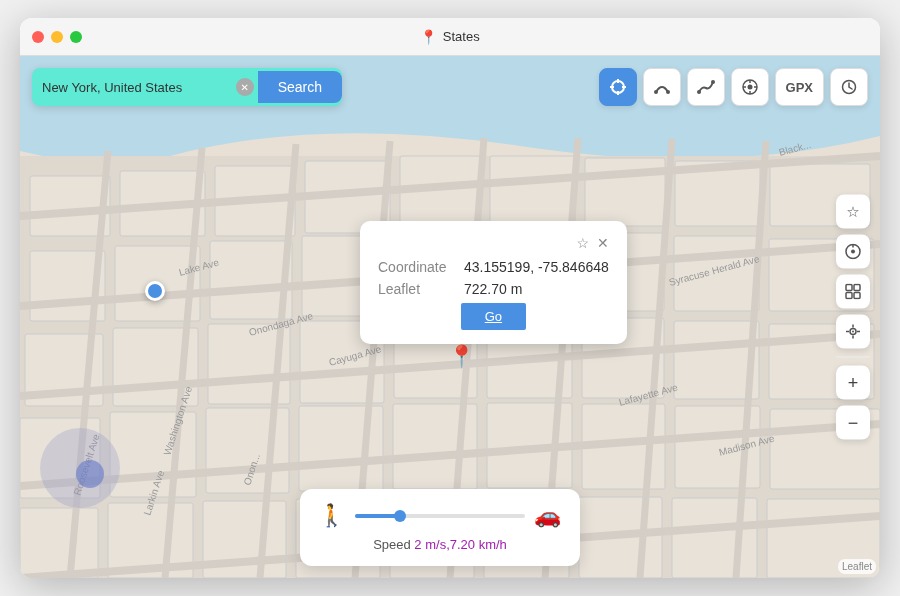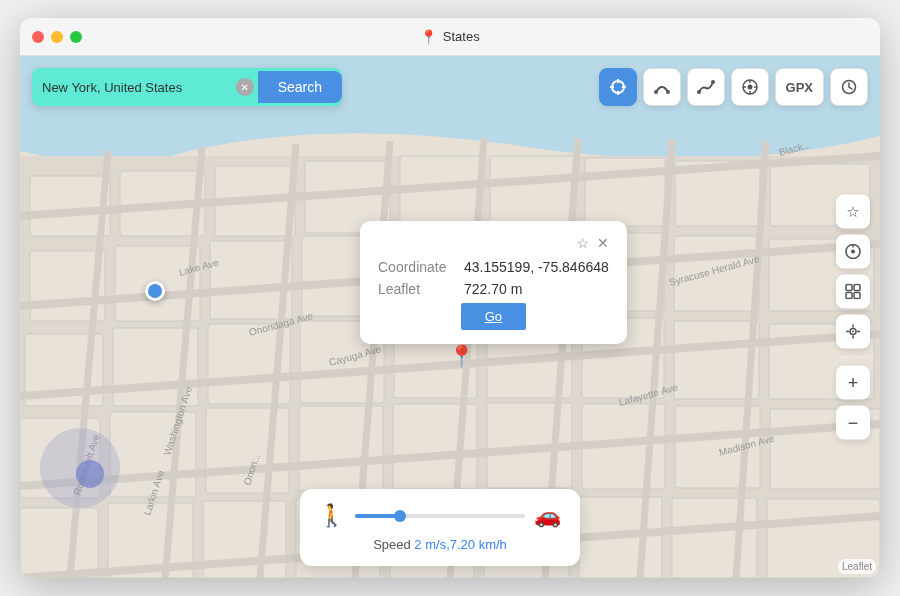--- a/index.html
+++ b/index.html
@@ -333,21 +333,21 @@
       position: absolute;
       top: -4px;
       left: 23%;
     }
     .speed-text {
       text-align: center;
       font-size: 13px;
       color: #555;
     }
     .speed-value {
-      color: #3b82f6;
+      color: #a21caf;
       font-weight: 500;
     }
 
     
     .right-toolbar {
       position: absolute;
       right: 10px;
       top: 50%;
       transform: translateY(-50%);
       display: flex;

